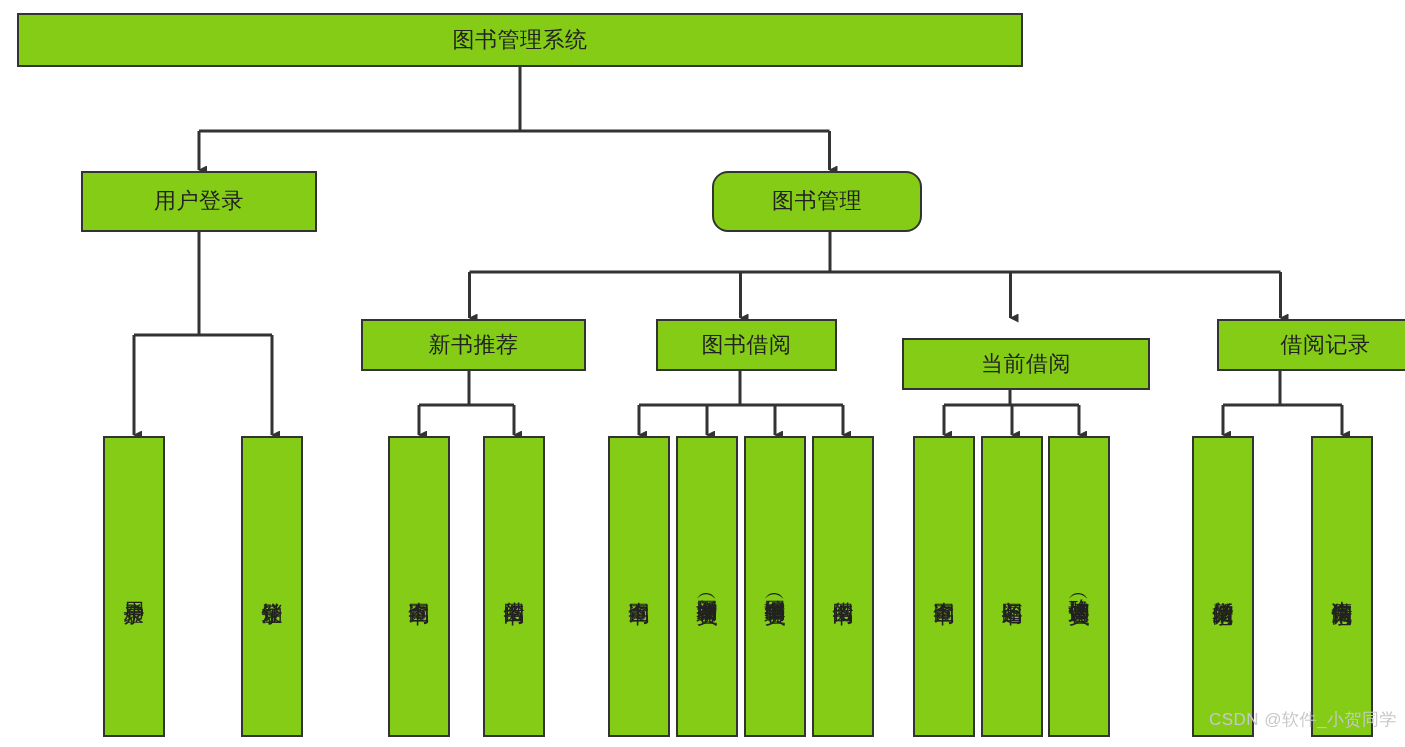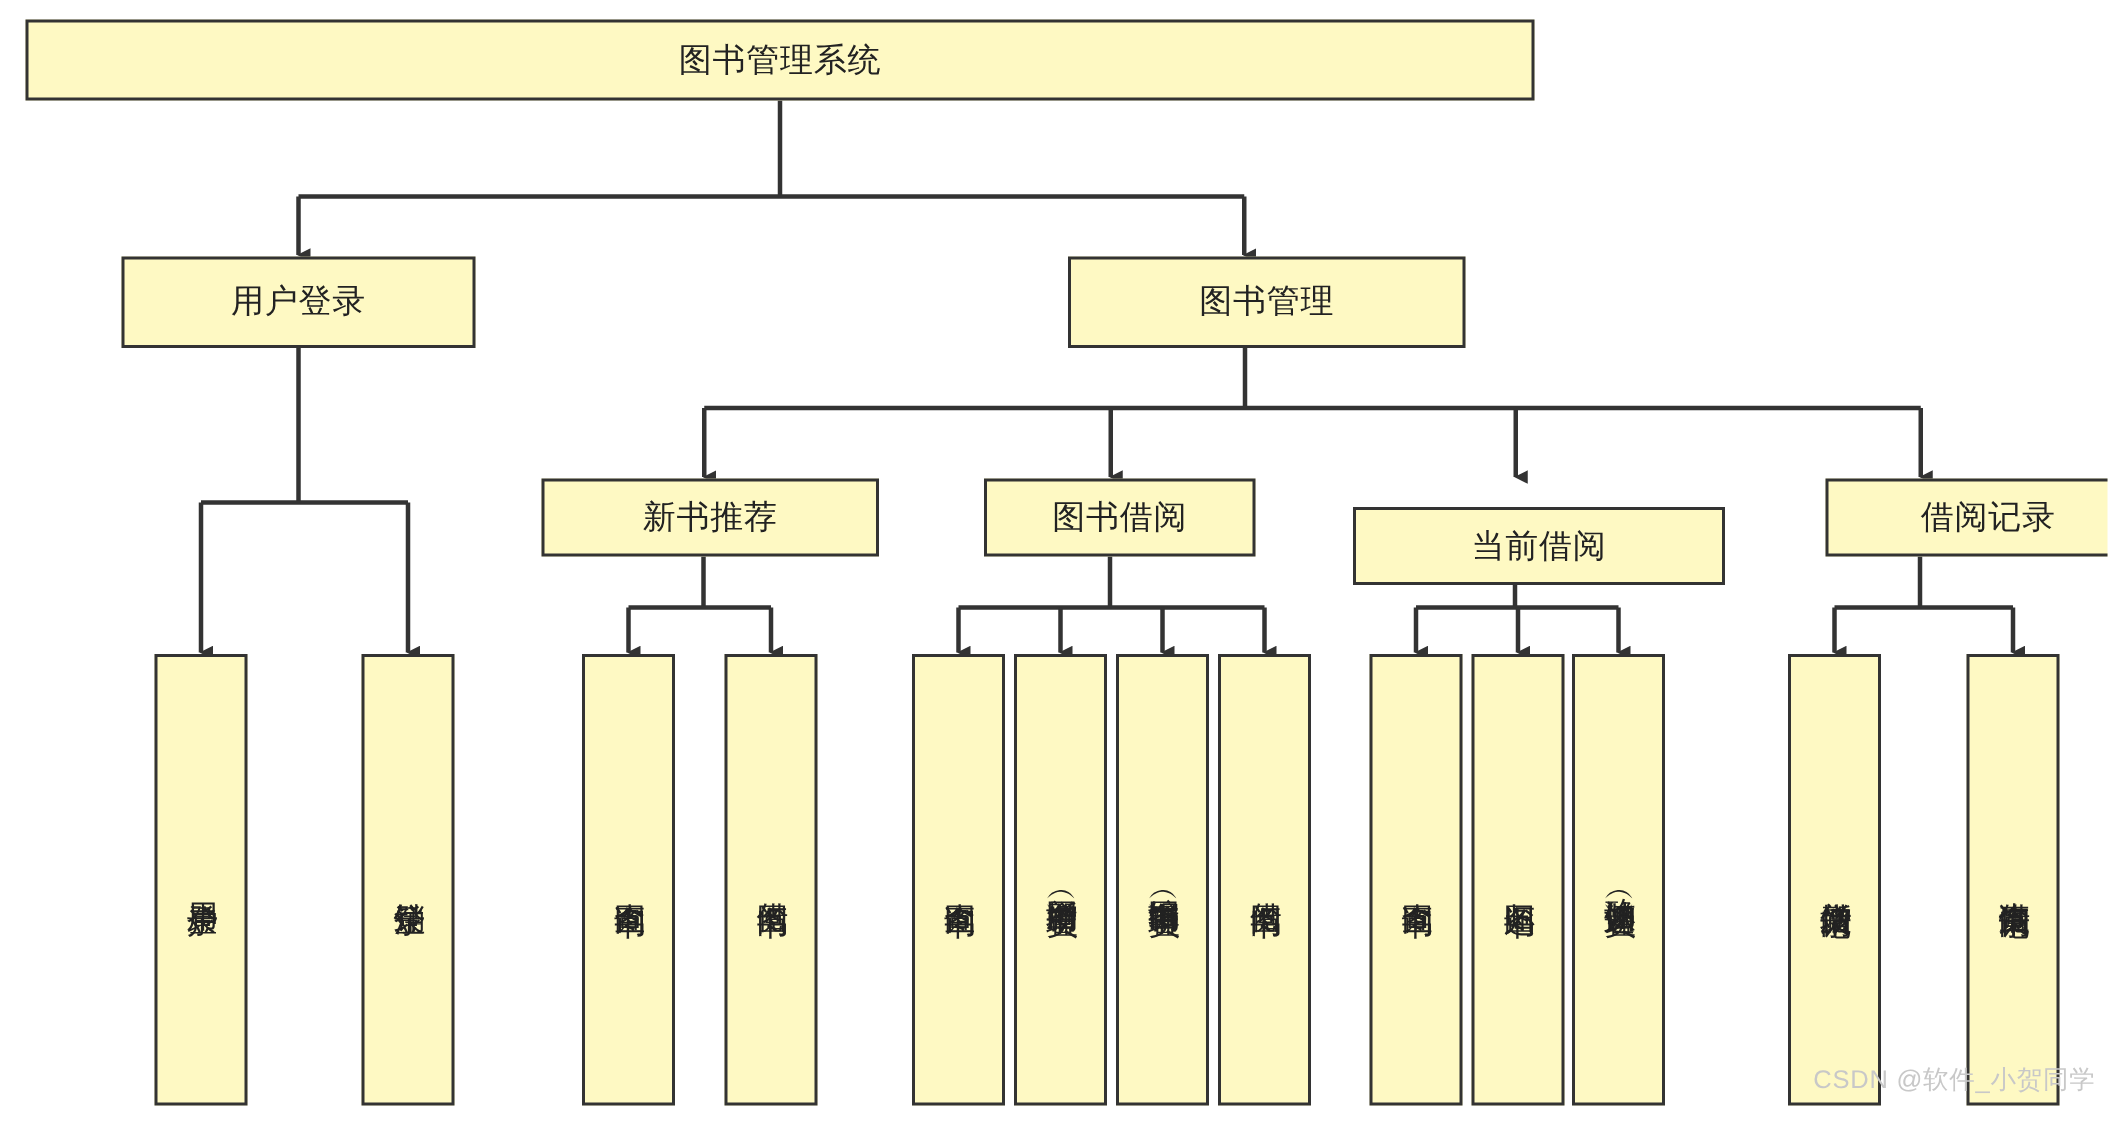--- a/index.html
+++ b/index.html
@@ -16,21 +16,21 @@
   }
   #diagram-root {
     position: relative;
     width: 1405px;
     height: 747px;
   }
   .node-box {
     position: absolute;
     box-sizing: border-box;
     border: 2px solid #333333;
-    background: #fef9c3;
+    background: #84cc16;
     display: flex;
     align-items: center;
     justify-content: center;
   }
   .node-label {
     color: #222222;
     font-size: 22px;
     line-height: 1.12;
     letter-spacing: 0.5px;
     text-align: center;
@@ -109,21 +109,21 @@
       </g>
   </svg>
 
   <div id="node-layer">
       <div class="node-box" style="left: 17px; top: 13px; width: 1006px; height: 54px;">
         <span class="node-label">图书管理系统</span>
       </div>
       <div class="node-box" style="left: 81px; top: 171px; width: 236px; height: 61px;">
         <span class="node-label">用户登录</span>
       </div>
-      <div class="node-box" style="left: 712px; top: 171px; width: 265px; height: 61px;">
+      <div class="node-box" style="left: 712px; top: 171px; width: 210px; height: 61px; border-radius: 16px;">
         <span class="node-label">图书管理</span>
       </div>
       <div class="node-box" style="left: 361px; top: 319px; width: 225px; height: 52px;">
         <span class="node-label">新书推荐</span>
       </div>
       <div class="node-box" style="left: 632px; top: 319px; width: 181px; height: 52px; margin-left: 24px;">
         <span class="node-label">图书借阅</span>
       </div>
       <div class="node-box" style="left: 902px; top: 338px; width: 248px; height: 52px;">
         <span class="node-label">当前借阅</span>

